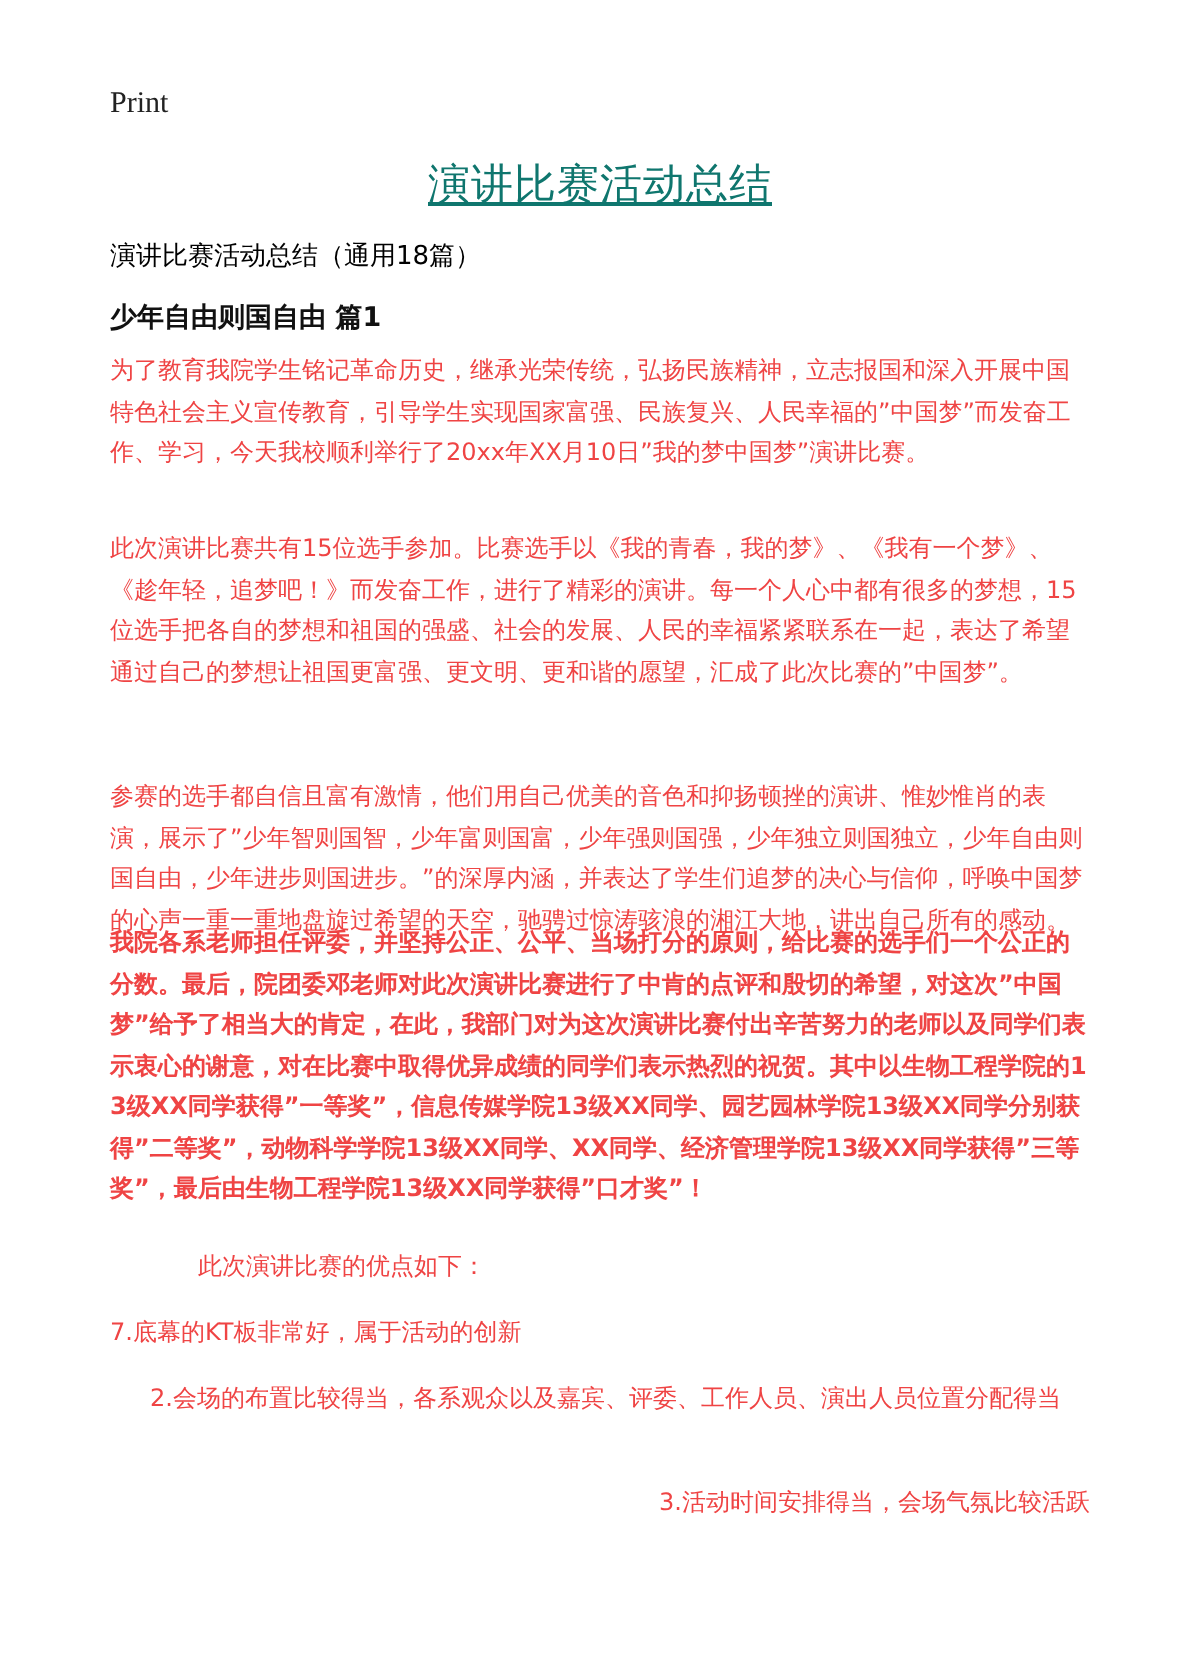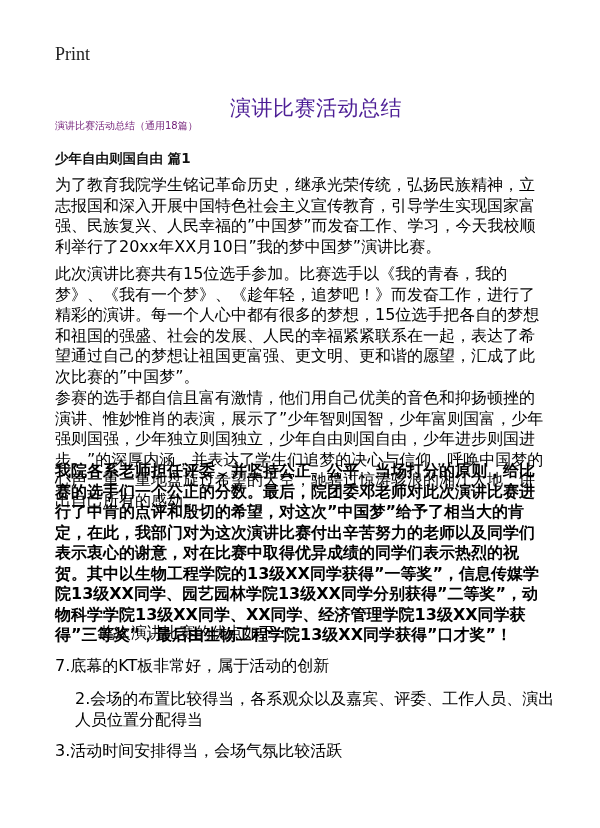--- a/index.html
+++ b/index.html
@@ -19,70 +19,71 @@
       position: absolute;
       left: 55px;
       top: 0;
       width: 500px;
     }
     .print-link {
       position: absolute;
       left: 0;
       top: 44px;
       font-family: "Liberation Serif", serif;
-      font-size: 18px;
+      font-size: 15px;
       color: #222;
       cursor: pointer;
     }
     .doc-title {
       position: absolute;
       left: 0;
       top: 78px;
       width: 490px;
       text-align: center;
       font-size: 21px;
-      color: #4c1d95;
-      margin: 16px;
+      color: #0f766e;
+      margin: 0;
       font-weight: normal;
       letter-spacing: 0.5px;
+      text-decoration: underline;
     }
     .subtitle {
       position: absolute;
       left: 0;
       top: 119px;
-      font-size: 10px;
-      color: #701a75;
+      font-size: 13px;
+      color: #000000;
     }
     .section-heading {
       position: absolute;
       left: 0;
       top: 150px;
       font-size: 13.5px;
       font-weight: bold;
       color: #111;
       margin: 0;
     }
     .body-text {
       position: absolute;
       left: 0;
       width: 490px;
-      font-size: 16px;
+      font-size: 12px;
       line-height: 20.5px;
-      color: #000000;
+      color: #ef4444;
       margin: 0;
       word-break: break-all;
     }
     #p1 { top: 175px; }
     #p2 { top: 264px; }
     #p3 { top: 388px; }
     #p4 { top: 461px; font-weight: bold; }
     #p5 { top: 623px; margin-left: 44px; }
     #p6 { top: 656px; }
     #p7 { top: 689px; margin-left: 20px; }
-    #p8 { top: 741px; }
+    #p8 { top: 741px; text-align: right; }
   </style>
 </head>
 <body>
 
 <div class="page">
   <div class="print-link">Print</div>
 
   <h1 class="doc-title">演讲比赛活动总结</h1>
 
   <div class="subtitle">演讲比赛活动总结（通用18篇）</div>

